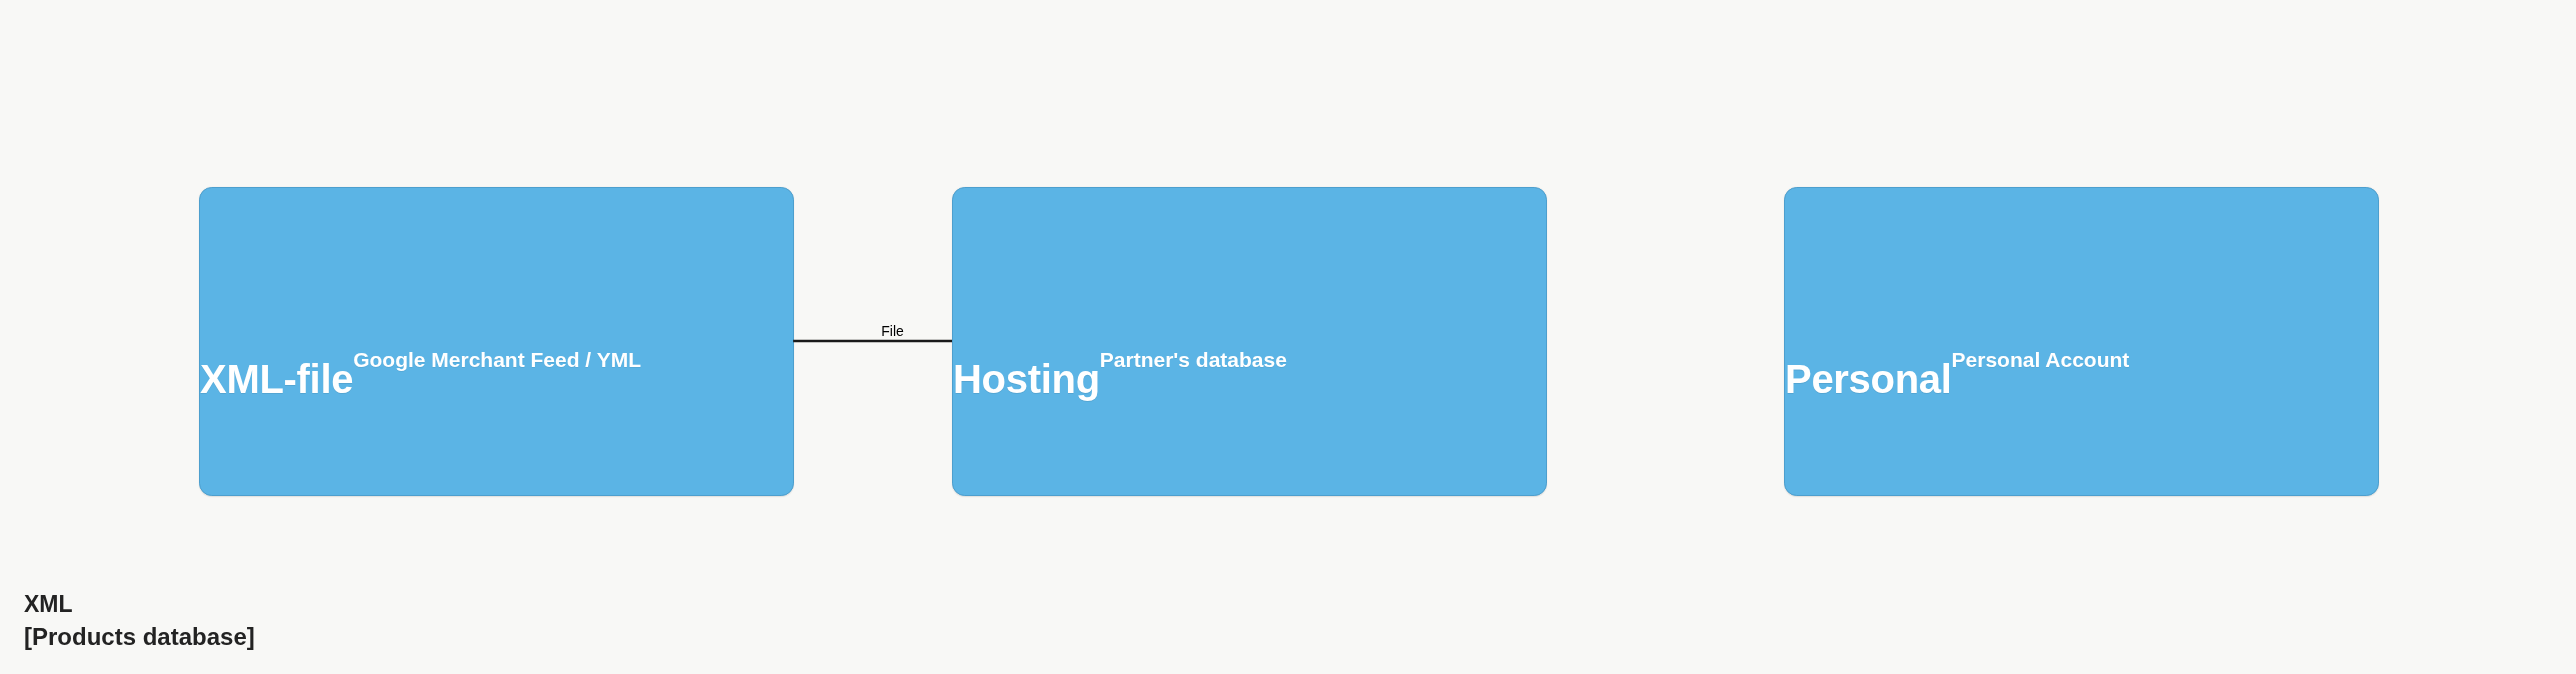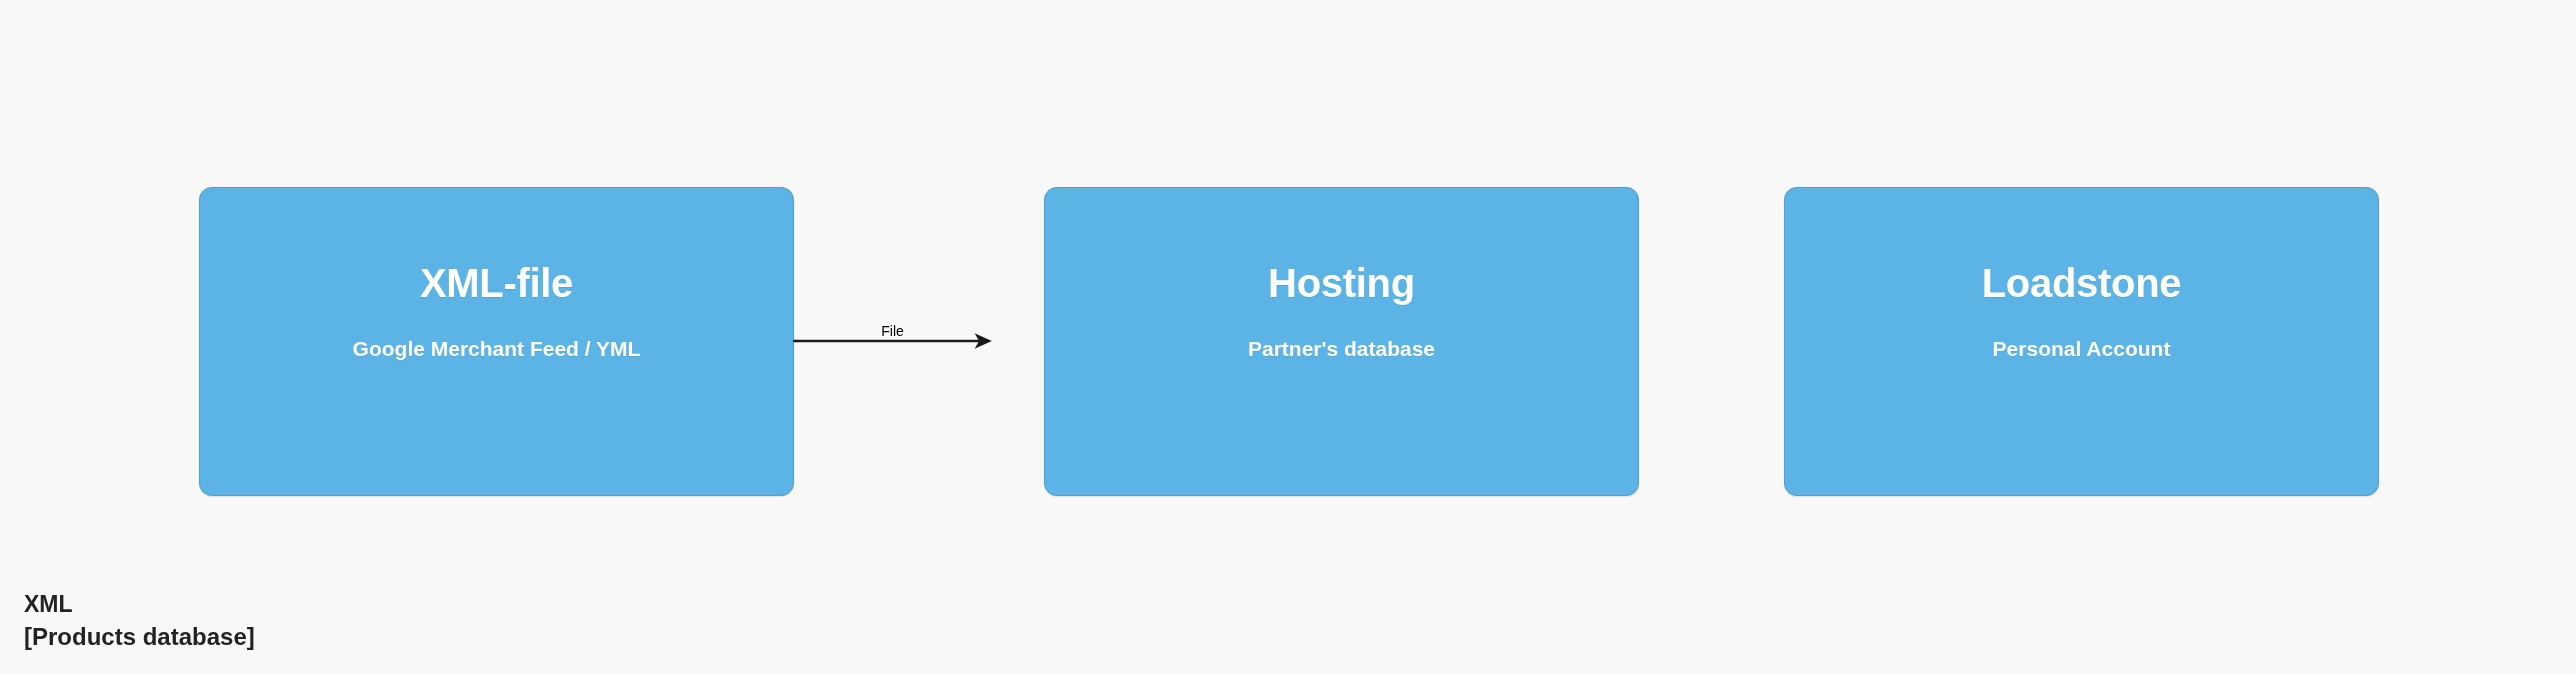--- a/index.html
+++ b/index.html
@@ -23,21 +23,21 @@
     position: absolute;
     top: 187px;
     height: 309px;
     width: 595px;
     box-sizing: border-box;
     background: #5bb4e5;
     border: 1.3px solid #4d9fce;
     border-radius: 12.8px;
     box-shadow: 0 0.6px 1.3px rgba(0,0,0,0.10);
     display: flex;
-    flex-direction: column;
+    flex-direction: row;
     align-items: center;
     justify-content: flex-start;
   }
   .node-title {
     color: #ffffff;
     font-size: 40px;
     font-weight: bold;
     line-height: 1;
     letter-spacing: -0.3px;
     margin-top: 75px;
@@ -50,21 +50,21 @@
     font-size: 21px;
     font-weight: bold;
     line-height: 1;
     margin-top: 35px;
     text-align: center;
     white-space: nowrap;
     text-shadow: 0 0.6px 0.6px rgba(0,0,0,0.06);
   }
 
   #node-0 { left: 199px; }
-  #node-1 { left: 1044px; }
+  #node-1 { left: 952px; }
   #node-2 { left: 1784px; }
 
   
   .edge {
     position: absolute;
     top: 318px;
     height: 46px;
   }
   #edge-0 { left: 793px; width: 199px; }
   #edge-1 { left: 1586px; width: 197px; }
@@ -127,21 +127,21 @@
     </svg>
   </div>
 
   <div class="node" id="node-1">
     <div class="node-title">Hosting</div>
     <div class="node-subtitle">Partner's database</div>
   </div>
 
 
   <div class="node" id="node-2">
-    <div class="node-title">Loadstone</div>
+    <div class="node-title">Personal</div>
     <div class="node-subtitle">Personal Account</div>
   </div>
 
   <div id="caption">
     <div id="caption-title">XML</div>
     <div id="caption-subtitle">[Products database]</div>
   </div>
 
 </div>
 

